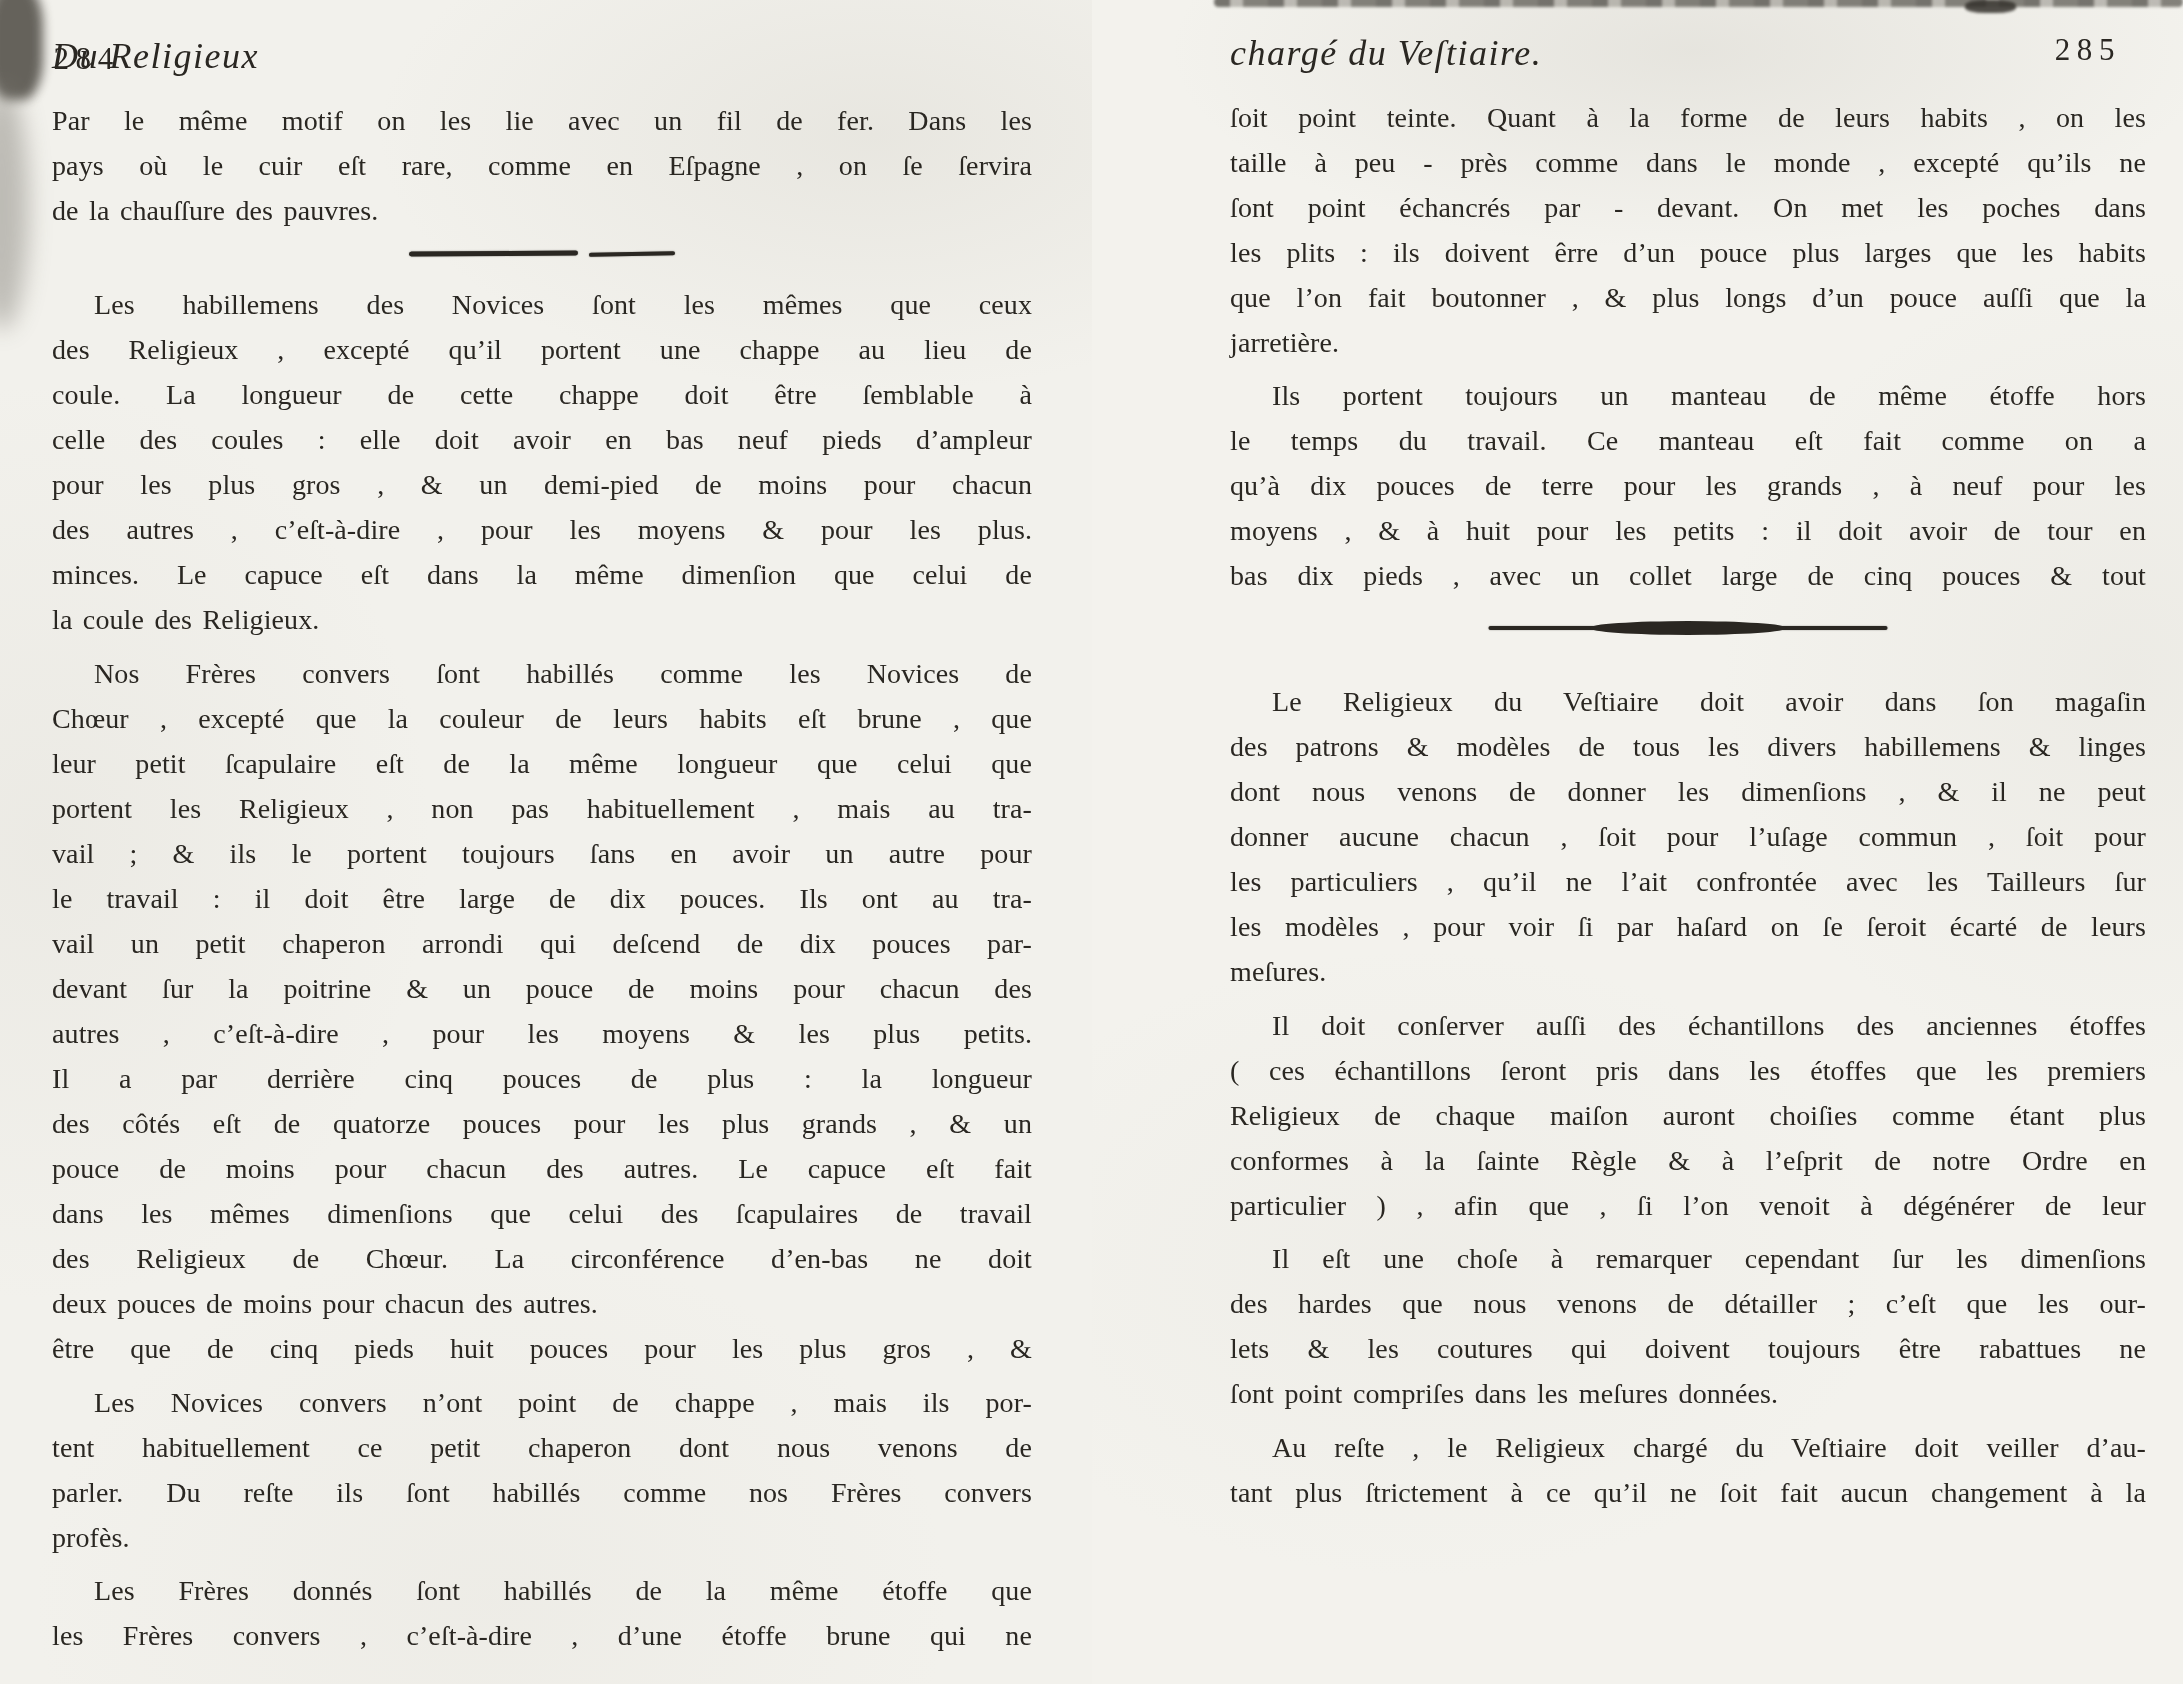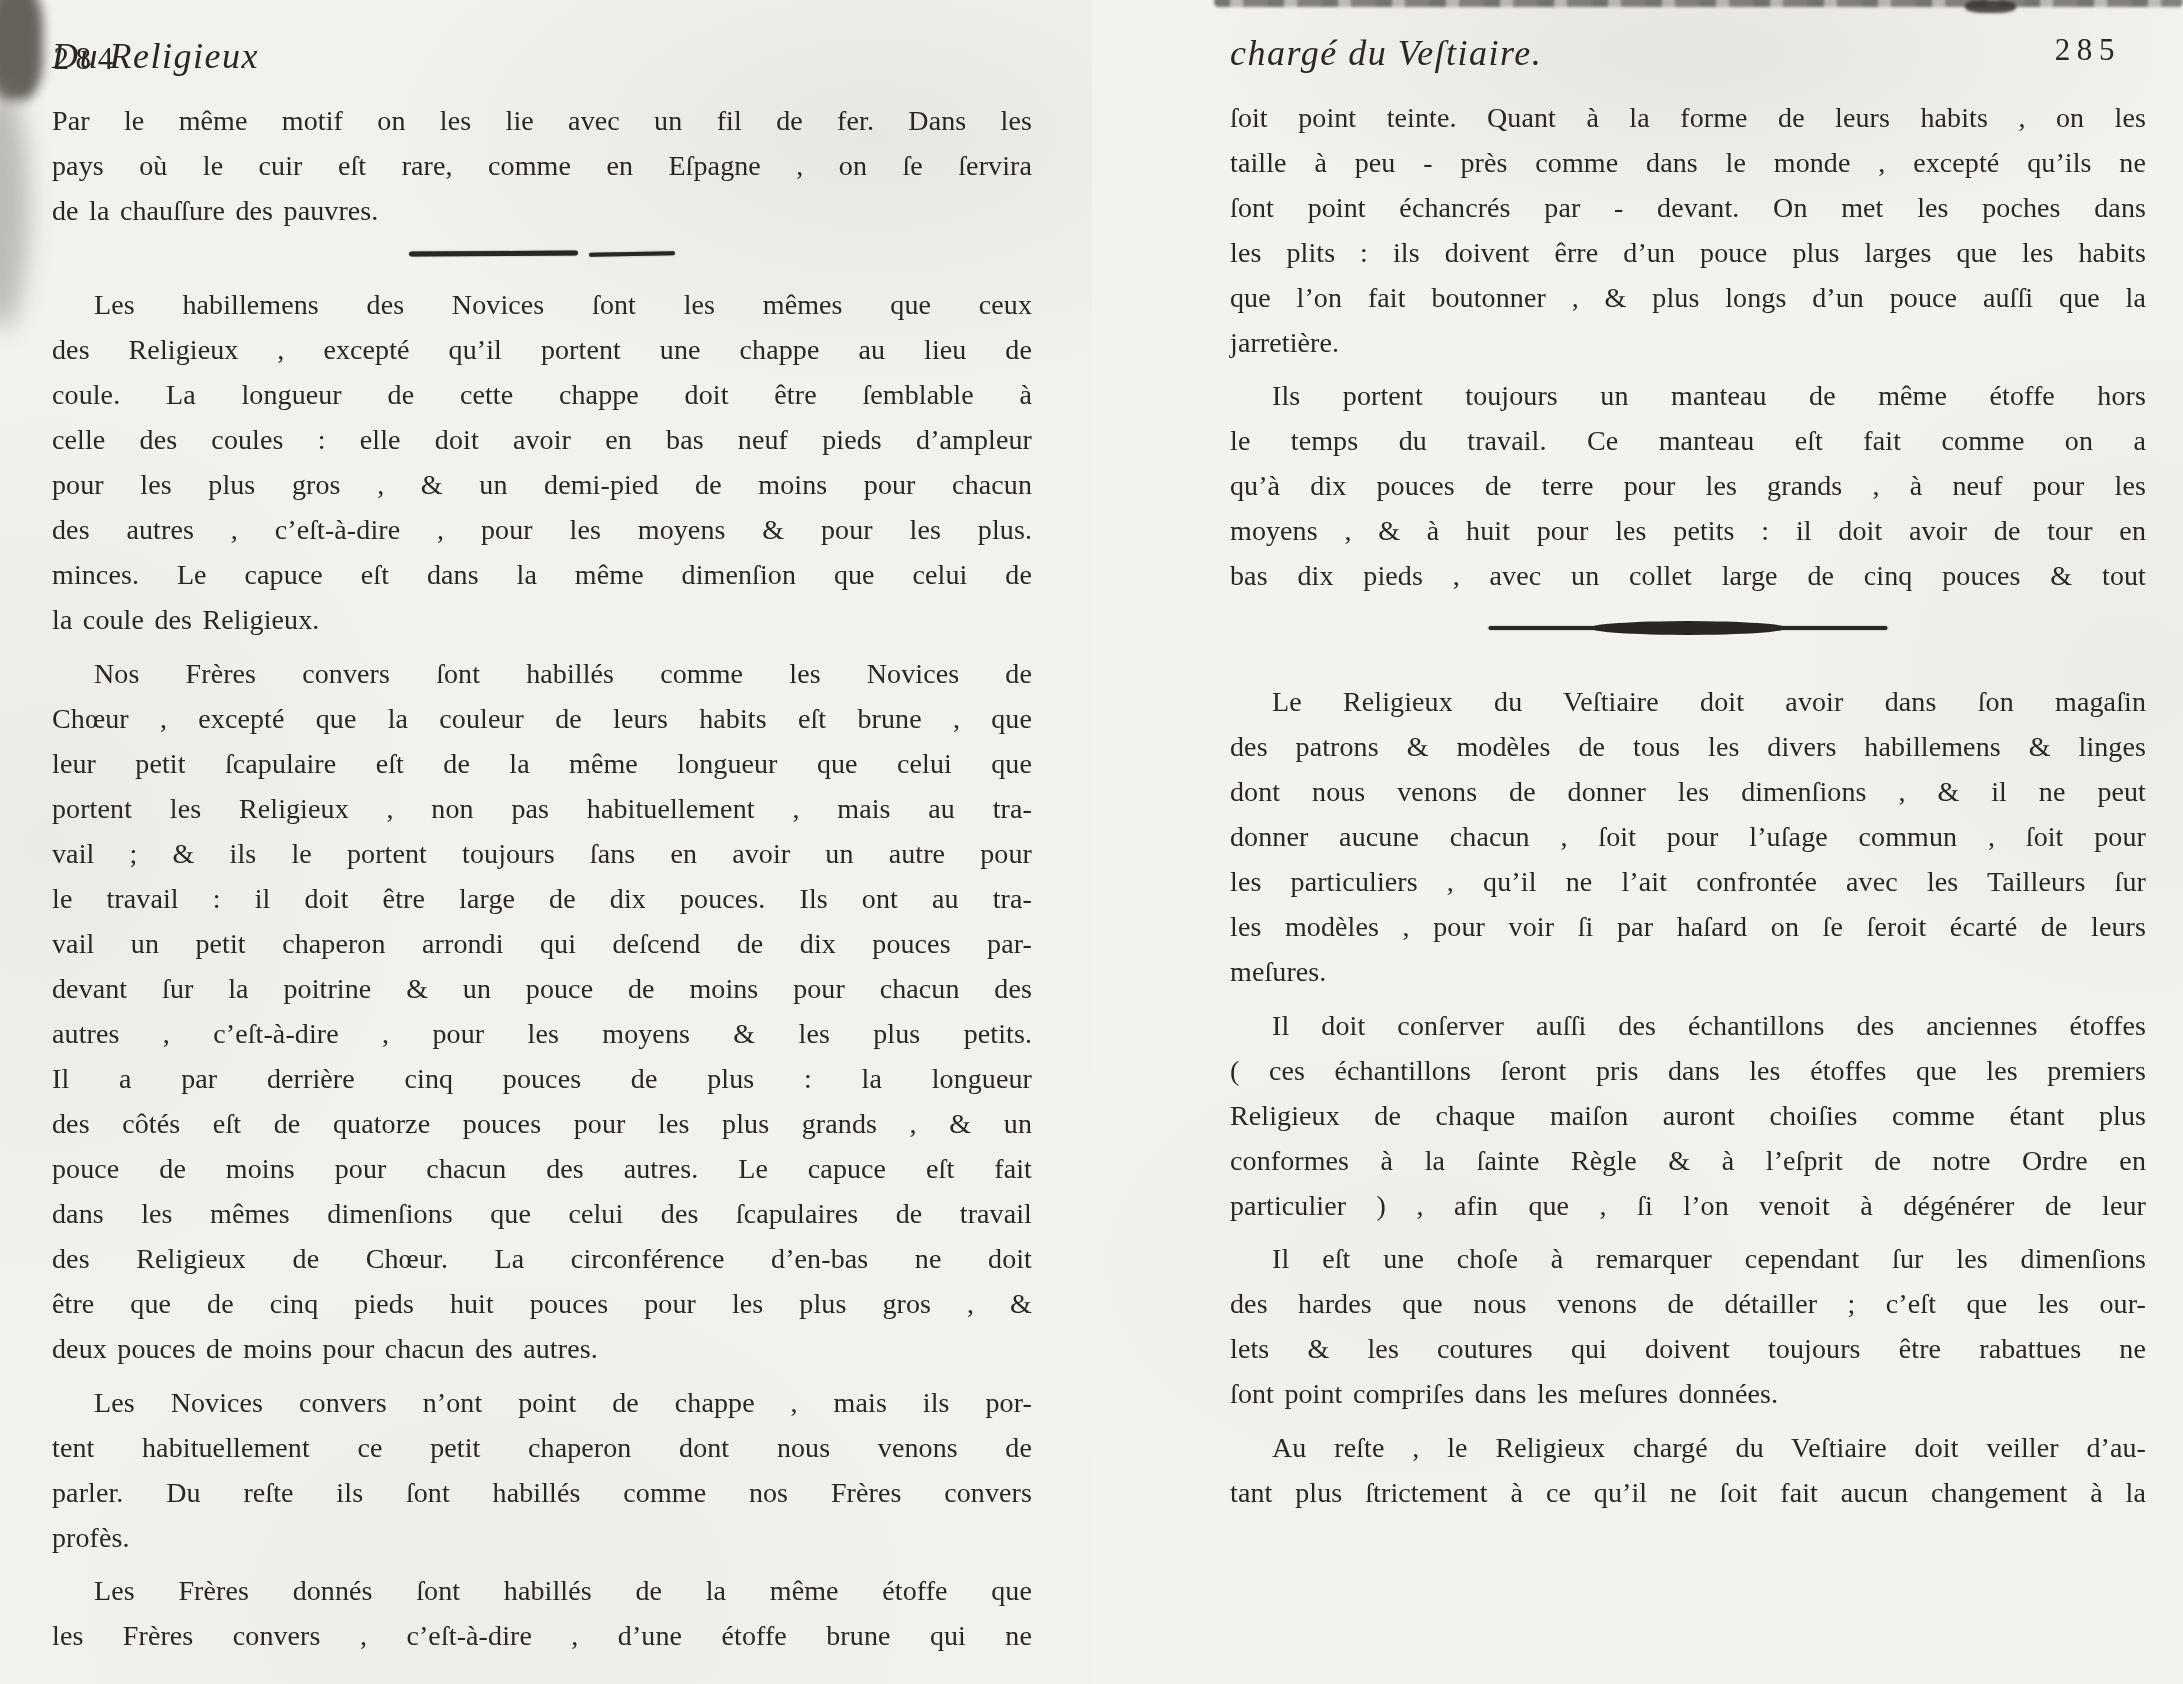--- a/index.html
+++ b/index.html
@@ -140,22 +140,22 @@
             <div class="line">vail ; &amp; ils le portent toujours ſans en avoir un autre pour</div>
             <div class="line">le travail : il doit être large de dix pouces. Ils ont au tra-</div>
             <div class="line">vail un petit chaperon arrondi qui deſcend de dix pouces par-</div>
             <div class="line">devant ſur la poitrine &amp; un pouce de moins pour chacun des</div>
             <div class="line">autres , c’eſt-à-dire , pour les moyens &amp; les plus petits.</div>
             <div class="line">Il a par derrière cinq pouces de plus : la longueur</div>
             <div class="line">des côtés eſt de quatorze pouces pour les plus grands , &amp; un</div>
             <div class="line">pouce de moins pour chacun des autres. Le capuce eſt fait</div>
             <div class="line">dans les mêmes dimenſions que celui des ſcapulaires de travail</div>
             <div class="line">des Religieux de Chœur. La circonférence d’en-bas ne doit</div>
+            <div class="line last">deux pouces de moins pour chacun des autres.</div>
             <div class="line">être que de cinq pieds huit pouces pour les plus gros , &amp;</div>
-            <div class="line last">deux pouces de moins pour chacun des autres.</div>
           </div>
           <div class="para indented">
             <div class="line">Les Novices convers n’ont point de chappe , mais ils por-</div>
             <div class="line">tent habituellement ce petit chaperon dont nous venons de</div>
             <div class="line">parler. Du reſte ils ſont habillés comme nos Frères convers</div>
             <div class="line last">profès.</div>
           </div>
           <div class="para indented">
             <div class="line">Les Frères donnés ſont habillés de la même étoffe que</div>
             <div class="line">les Frères convers , c’eſt-à-dire , d’une étoffe brune qui ne</div>

